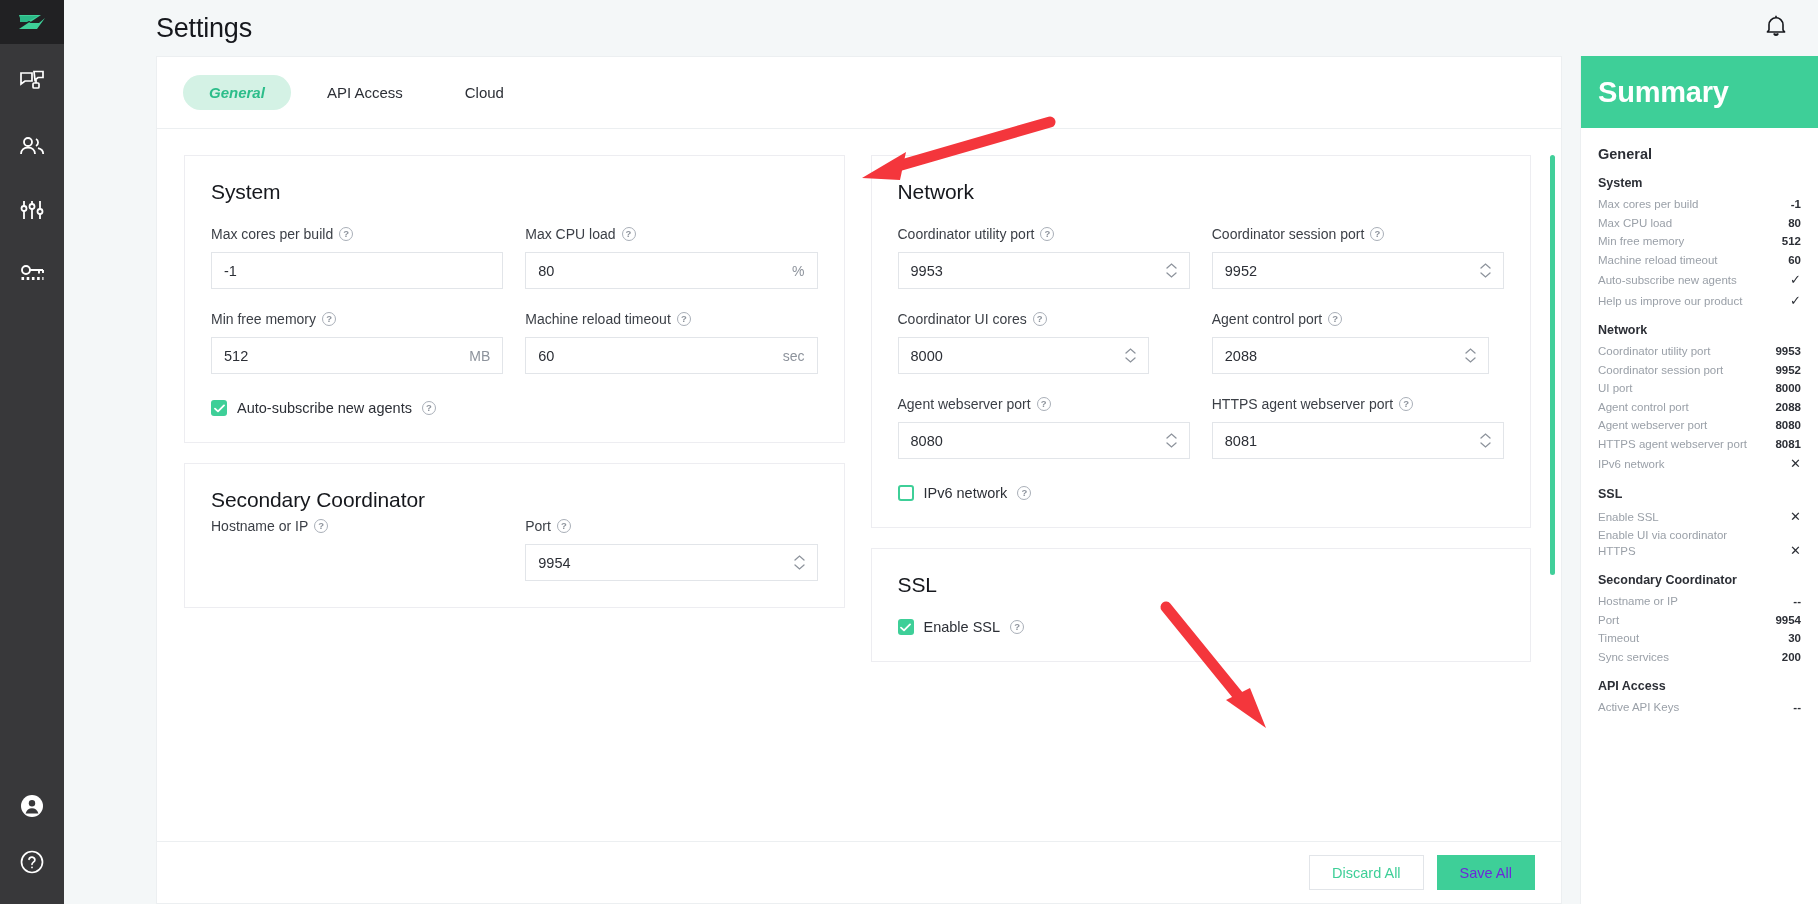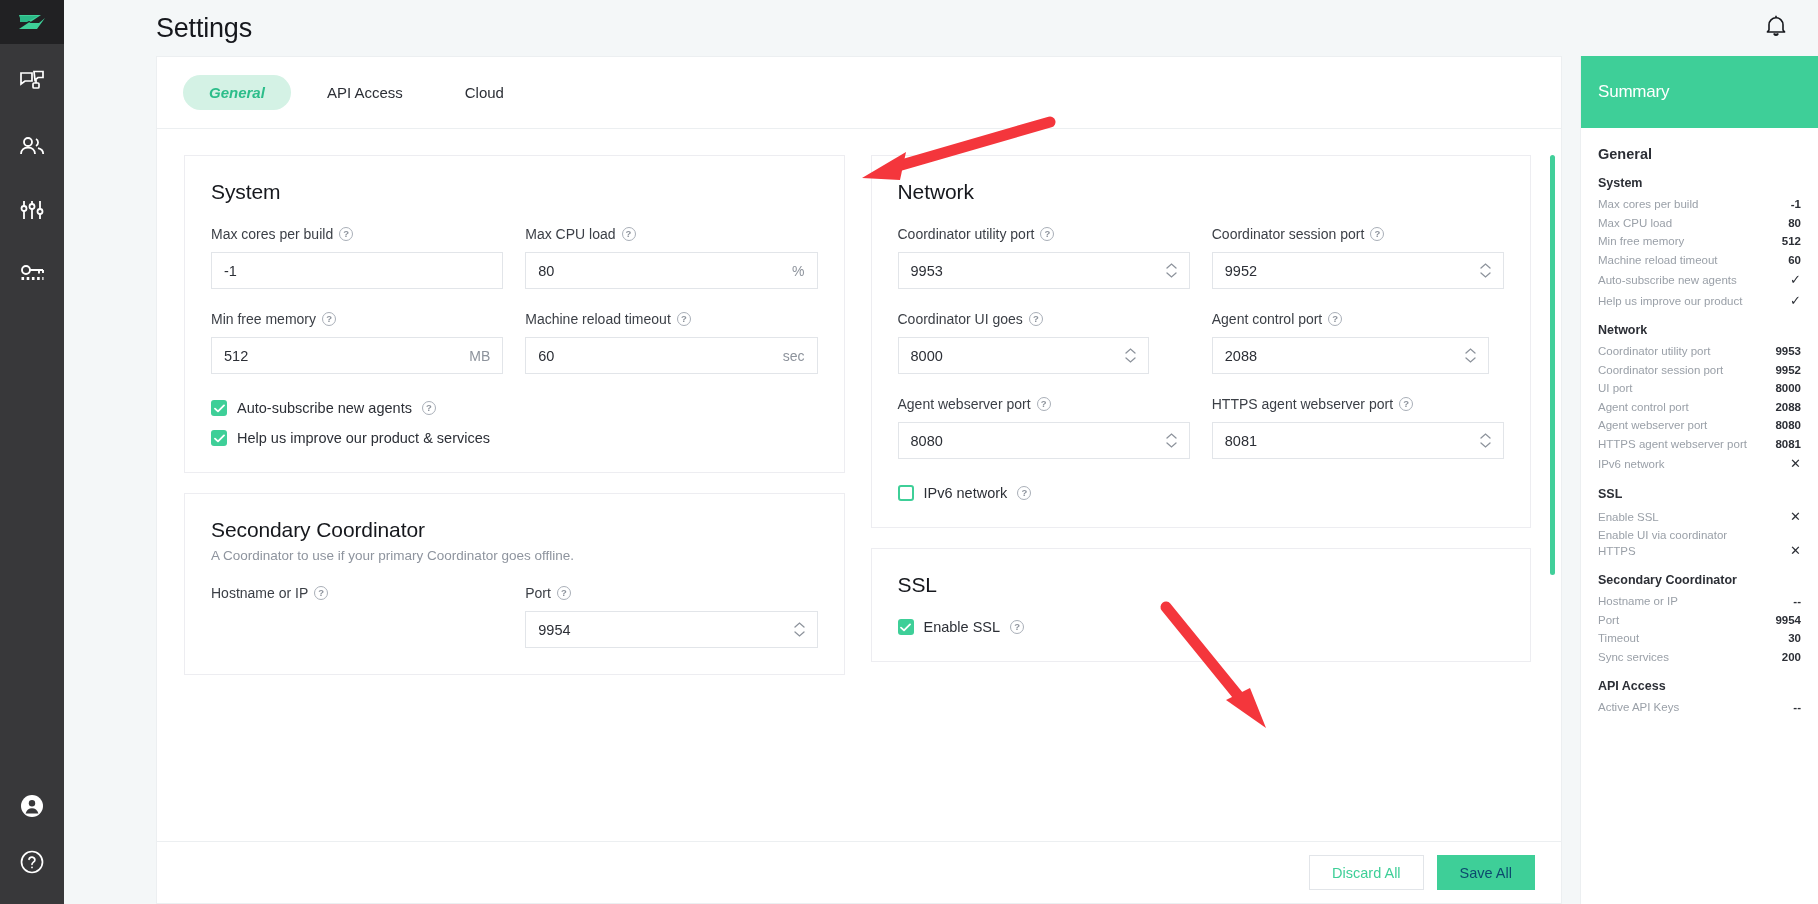--- a/index.html
+++ b/index.html
@@ -199,39 +199,39 @@
   .btn {
     height: 35px; padding: 0 22px;
     font-size: 14.5px; font-family: inherit;
     display: flex; align-items: center; justify-content: center;
     cursor: pointer;
   }
   .btn-ghost {
     background: #fff; border: 1px solid #e2e5e9; color: #3ecf98;
   }
   .btn-primary {
-    background: #3ecf98; border: 1px solid #3ecf98; color: #0c4a6e;
+    background: #3ecf98; border: 1px solid #3ecf98; color: #6d28d9;
   }
 
   
   .summary {
     width: 238px; flex: 0 0 238px;
     background: #fff;
     border-left: 1px solid #eceff1;
     display: flex; flex-direction: column;
     height: 100%;
   }
   .summary-head {
     background: #3ecf98;
     height: 72px; flex: 0 0 72px;
     display: flex; align-items: center;
     padding-left: 17px;
   }
   .summary-head h2 {
-    color: #fff; font-size: 17px; font-weight: 400; letter-spacing: -0.2px;
+    color: #fff; font-size: 29px; font-weight: 700; letter-spacing: -0.2px;
   }
   .summary-body {
     padding: 18px 17px 0 17px;
     overflow: hidden;
     flex: 1 1 auto;
   }
   .sum-h1 {
     font-size: 14.5px; font-weight: 700; color: #2c2f36;
     margin-bottom: 14px;
   }
@@ -416,34 +416,25 @@
                 <div class="checks-block">
                   <div class="check-row">
                     <span class="cbox on">
                       <svg width="11" height="9" viewBox="0 0 11 9" fill="none" stroke="#fff" stroke-width="1.8" stroke-linecap="round" stroke-linejoin="round">
                           <path d="M1 4.6 L4 7.4 L10 1.4"></path>
                         </svg>
                     </span>
                     <span class="check-label">Auto-subscribe new agents</span>
                     <span class="qmark">?</span>
                   </div>
-                  <div class="check-row">
-                    <span class="cbox on">
-                      <svg width="11" height="9" viewBox="0 0 11 9" fill="none" stroke="#fff" stroke-width="1.8" stroke-linecap="round" stroke-linejoin="round">
-                          <path d="M1 4.6 L4 7.4 L10 1.4"></path>
-                        </svg>
-                    </span>
-                    <span class="check-label">Help us improve our product &amp; services</span>
-                  </div>
                 </div>
               </section>
 
               <section class="sec">
                 <h2 class="tight">Secondary Coordinator</h2>
-                <div class="subtitle">A Coordinator to use if your primary Coordinator goes offline.</div>
 
                 <div class="field-row">
                   <div class="field">
                     <div class="field-label">
                       <span>Hostname or IP</span>
                       <span class="qmark">?</span>
                     </div>
                   </div>
                   <div class="field">
                     <div class="field-label">
@@ -504,21 +495,21 @@
                               <path d="M1 1 L5.5 5 L10 1"></path>
                             </svg></span>
                       </span>
                     </div>
                   </div>
                 </div>
 
                 <div class="field-row">
                   <div class="field">
                     <div class="field-label">
-                      <span>Coordinator UI goes</span>
+                      <span>Coordinator UI cores</span>
                       <span class="qmark">?</span>
                     </div>
                     <div class="input-wrap" style="width:86%">
                       <input value="8000" style="">
                       <span class="spinner">
                         <span><svg width="11" height="6" viewBox="0 0 11 6" fill="none" stroke="#8d939c" stroke-width="1.3" stroke-linecap="round">
                               <path d="M1 5 L5.5 1 L10 5"></path>
                             </svg></span>
                         <span><svg width="11" height="6" viewBox="0 0 11 6" fill="none" stroke="#8d939c" stroke-width="1.3" stroke-linecap="round">
                               <path d="M1 1 L5.5 5 L10 1"></path>

